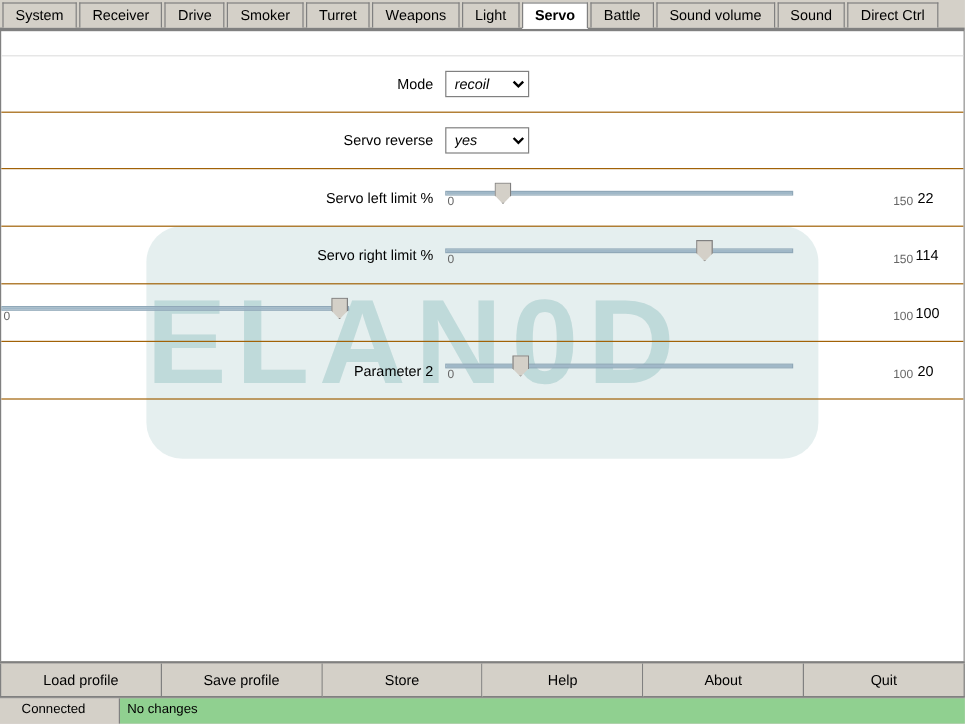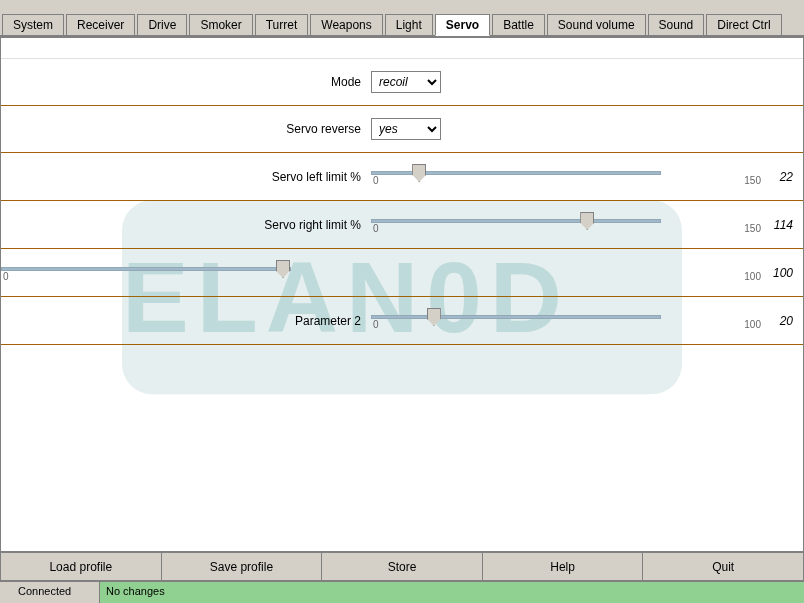--- a/index.html
+++ b/index.html
@@ -3,21 +3,21 @@
   <meta charset="utf-8">
   <style>
     * { box-sizing: border-box; margin: 0; padding: 0; }
     body { font-family: Arial, sans-serif; font-size: 12px; background: #d4d0c8; width: 804px; height: 603px; overflow: hidden; }
 
     
     .tab-bar {
       display: flex;
       background: #d4d0c8;
       border-bottom: 2px solid #808080;
-      padding-top: 14px;
+      padding-top: 2px;
       padding-left: 2px;
       text-align: center;
     }
     .tab {
       padding: 3px 10px;
       border: 1px solid #808080;
       border-bottom: none;
       background: #d4d0c8;
       cursor: pointer;
       margin-right: 2px;
@@ -126,23 +126,22 @@
       display: flex;
       justify-content: space-between;
       font-size: 10px;
       color: #666;
       padding: 0 2px;
     }
     .slider-value {
       width: 40px;
       text-align: right;
       font-size: 12px;
-      padding-right: 10px;
+      padding-right: 25px;
       flex-shrink: 0;
-      font-style: italic;
     }
 
     
     .custom-slider {
       -webkit-appearance: none;
       appearance: none;
       width: 290px;
       height: 4px;
       background: linear-gradient(to right, #a0b8c8 0%, #a0b8c8 100%);
       outline: none;
@@ -331,19 +330,20 @@
 
   </div>
 
 </div>
 
 <div class="bottom-bar">
 <button class="bottom-btn">Load profile</button>
     <button class="bottom-btn">Save profile</button>
     <button class="bottom-btn">Store</button>
     <button class="bottom-btn">Help</button>
+    <button class="bottom-btn">About</button>
     <button class="bottom-btn">Quit</button>
   </div>
 
 <div class="status-bar">
   <div class="status-left">Connected</div>
   <div class="status-center">No changes</div>
 </div>
 
 </body></html>

